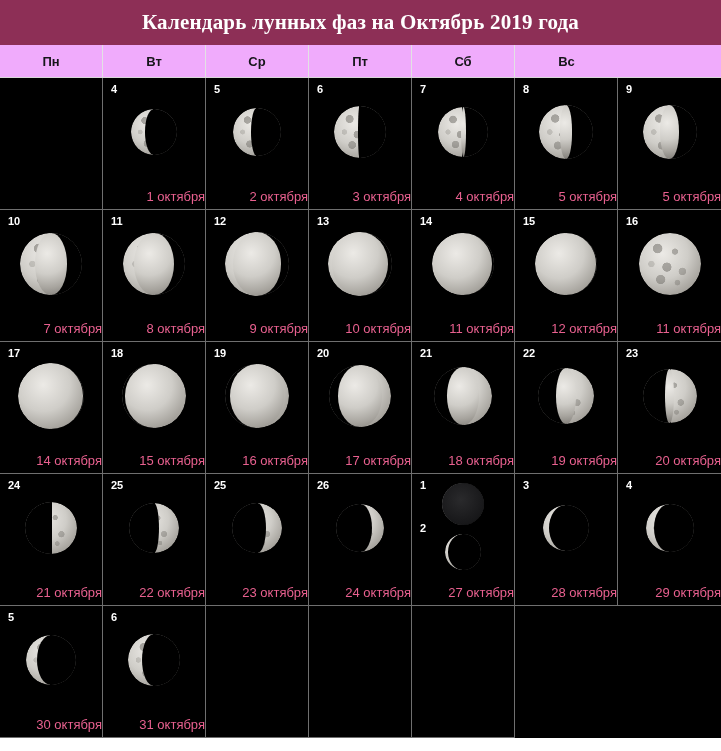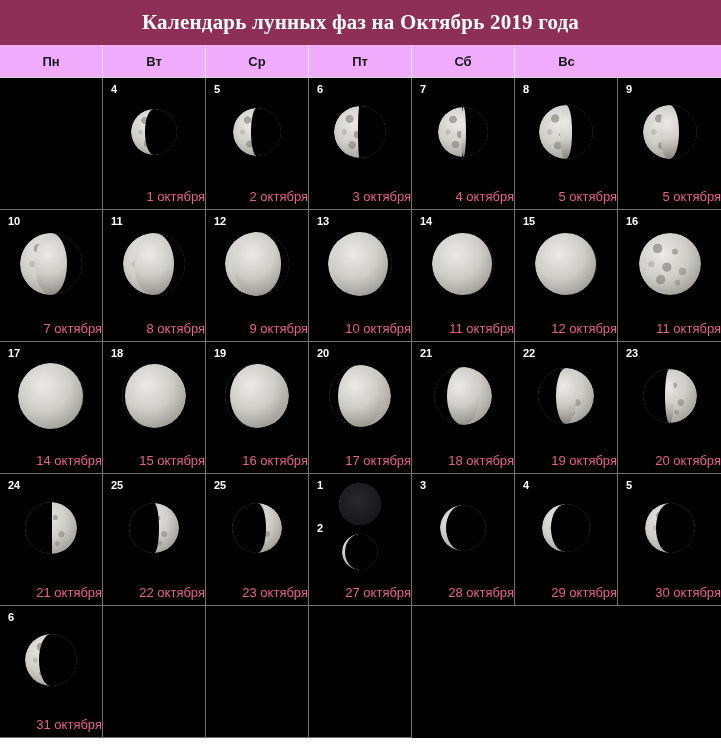--- a/index.html
+++ b/index.html
@@ -424,20 +424,32 @@
           <div class="moon" style="width: 50px; height: 50px;">
             <div class="disc"></div>
             <div class="craters"></div>
             <div class="shadow" style="width: 26px; left: 0px;"></div>
             <div class="terminator" style="width: 17px; left: 16.5px; background: rgb(0, 0, 0);"></div>
           </div>
         </div>
         <div class="date-label">23 октября</div>
       </div>
       <div class="cell">
+        <div class="lunar-day">26</div>
+        <div class="moon-wrap">
+          <div class="moon" style="width: 48px; height: 48px;">
+            <div class="disc"></div>
+            <div class="craters"></div>
+            <div class="shadow" style="width: 25px; left: 0px;"></div>
+            <div class="terminator" style="width: 23.04px; left: 12.48px; background: rgb(0, 0, 0);"></div>
+          </div>
+        </div>
+        <div class="date-label">24 октября</div>
+      </div>
+      <div class="cell">
         <div class="lunar-day">1</div>
         <div class="moon-wrap upper">
           <div class="moon" style="width: 42px; height: 42px;">
             <div class="disc"></div>
             <div class="craters"></div>
             <div class="shadow" style="width: 22px; right: 0px;"></div>
             <div class="terminator" style="width: 40.32px; left: 0.84px; background: rgb(0, 0, 0);"></div>
             <div class="shadow" style="width: 100%; left: 0px; background: radial-gradient(circle at 45% 40%, rgb(42, 42, 44) 0%, rgb(26, 26, 28) 60%, rgb(16, 16, 17) 100%);"></div>
           </div>
         </div>

